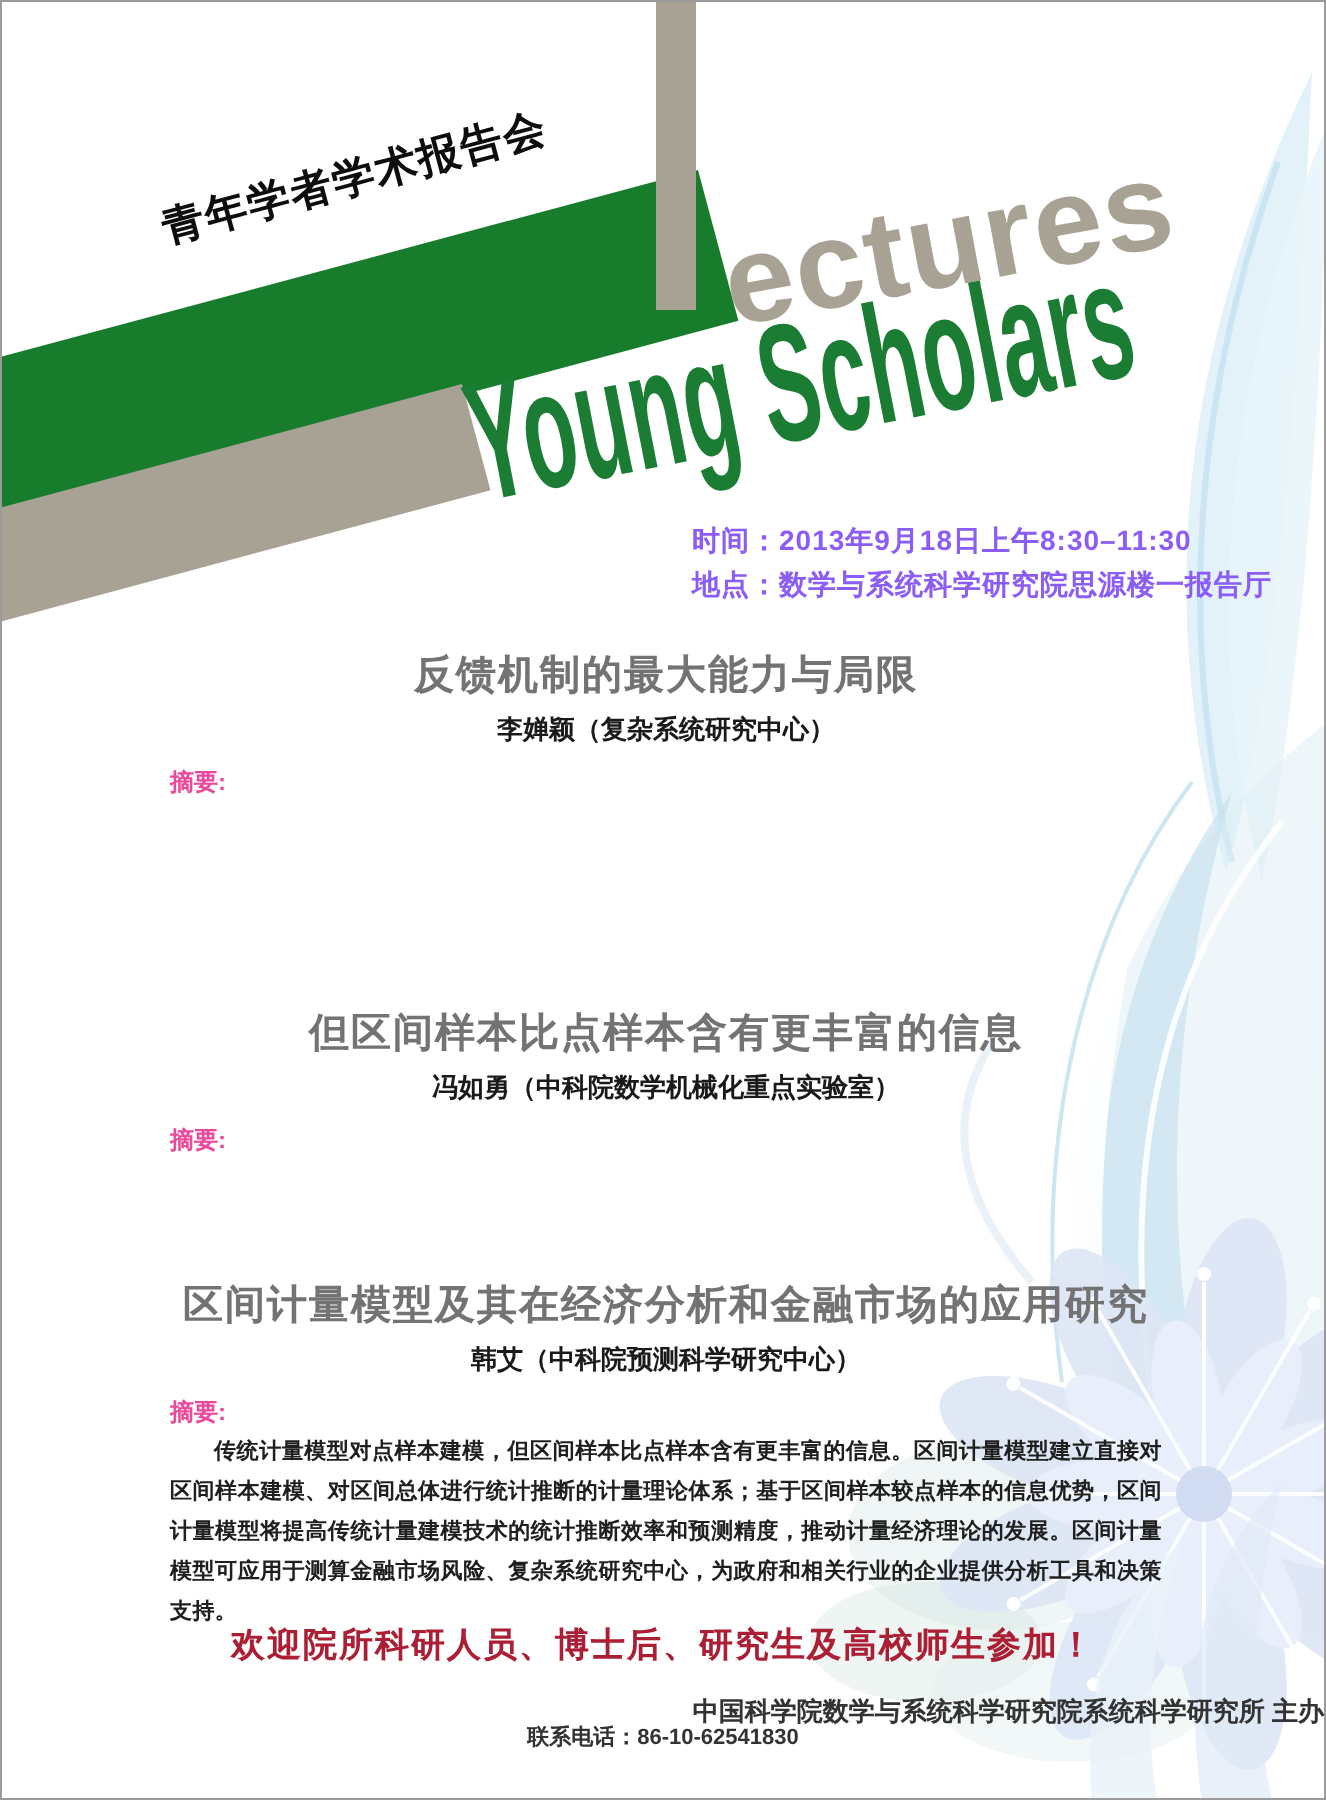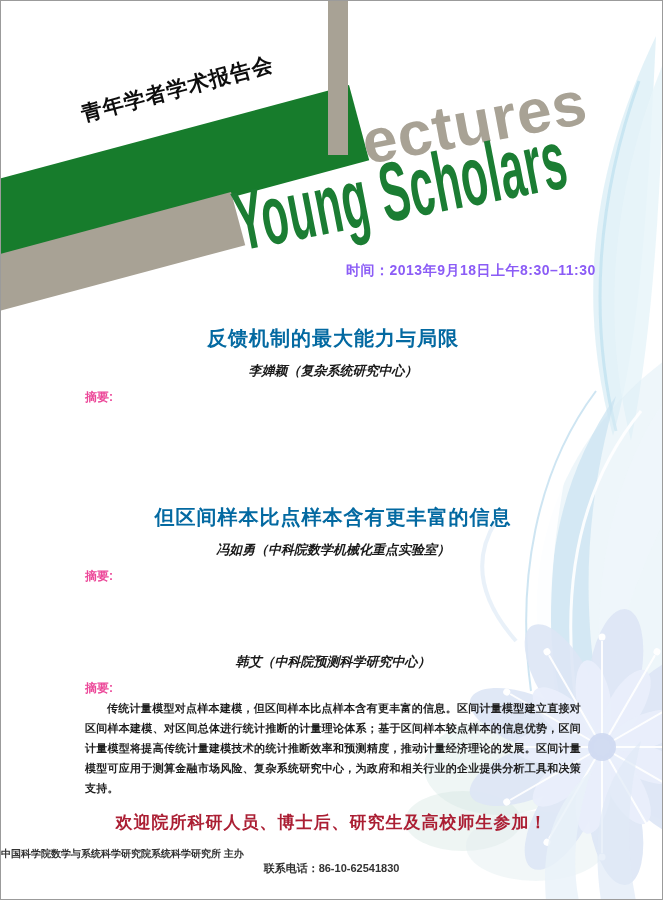--- a/index.html
+++ b/index.html
@@ -31,36 +31,36 @@
 
   
   .info { position:absolute; left:345px; top:258px; z-index:2; color:#8b5cf6;
     font-weight:bold; font-size:14px; line-height:22px; letter-spacing:0.5px;
     white-space:nowrap; }
 
   
   .section { position:absolute; left:84px; width:496px; z-index:2; }
   .sec1 { top:325px; } .sec2 { top:504px; } .sec3 { top:640px; }
   .sec-title { margin:0 0 6px 0; text-align:center; font-weight:bold; font-size:20px;
-    line-height:24px; letter-spacing:1px; color:#0369a1; }
-  .sec-speaker { margin:12px 0 10px 0; text-align:center; font-style:italic;
+    line-height:24px; letter-spacing:1px; color:#737373; }
+  .sec-speaker { margin:0 0 10px 0; text-align:center; 
     font-weight:bold; font-size:13px; line-height:17px; color:#1a1a1a;
     font-family:"Liberation Serif", serif; }
   .sec-label { margin:0 0 2px 0; font-weight:bold; font-size:12px; line-height:16px;
     color:#ec4899; }
   .sec-abstract { margin:0; font-family:"Liberation Serif", serif; font-weight:bold;
     font-size:11px; line-height:20px; letter-spacing:0.2px; color:#1f1f1f;
     text-align:justify; text-indent:2em; }
 
   
   .welcome { position:absolute; left:0; right:0; top:810px; text-align:center;
     font-family:"Liberation Serif", serif; font-weight:bold; font-size:17px;
     letter-spacing:1px; color:#ab1e33; z-index:2; }
-  .host { position:absolute; left:0; right:0; top:846px; text-align:left;
-    font-weight:bold; font-size:10px; color:#333333; z-index:2; }
+  .host { position:absolute; left:0; right:0; top:846px; text-align:right;
+    font-weight:bold; font-size:13px; color:#333333; z-index:2; }
   .phone { position:absolute; left:0; right:0; top:860px; text-align:center;
     font-weight:bold; font-size:11px; color:#333333; z-index:2; }
 </style>
 </head>
 <body>
 
 <div class="page">
 
   <svg class="decor" width="663" height="900" viewBox="0 0 663 900">
     <defs>
@@ -132,35 +132,37 @@
 
   <div class="band-green"></div>
   <div class="band-gray"></div>
   <div class="l-bar"></div>
   <span class="cn-title">青年学者学术报告会</span>
   <span class="lectures">ectures</span>
   <span class="young"><span class="young-inner">Young Scholars</span></span>
 
   <div class="info">
     <div>时间：2013年9月18日上午8:30–11:30</div>
+    <div>地点：数学与系统科学研究院思源楼一报告厅</div>
   </div>
 
   <div class="section sec1">
     <h2 class="sec-title">反馈机制的最大能力与局限</h2>
     <p class="sec-speaker">李婵颖（复杂系统研究中心）</p>
     <p class="sec-label">摘要:</p>
   </div>
 
   <div class="section sec2">
     <h2 class="sec-title">但区间样本比点样本含有更丰富的信息</h2>
     <p class="sec-speaker">冯如勇（中科院数学机械化重点实验室）</p>
     <p class="sec-label">摘要:</p>
   </div>
 
   <div class="section sec3">
+    <h2 class="sec-title">区间计量模型及其在经济分析和金融市场的应用研究</h2>
     <p class="sec-speaker">韩艾（中科院预测科学研究中心）</p>
     <p class="sec-label">摘要:</p>
     <p class="sec-abstract">传统计量模型对点样本建模，但区间样本比点样本含有更丰富的信息。区间计量模型建立直接对区间样本建模、对区间总体进行统计推断的计量理论体系；基于区间样本较点样本的信息优势，区间计量模型将提高传统计量建模技术的统计推断效率和预测精度，推动计量经济理论的发展。区间计量模型可应用于测算金融市场风险、复杂系统研究中心，为政府和相关行业的企业提供分析工具和决策支持。</p>
   </div>
 
   <div class="welcome">欢迎院所科研人员、博士后、研究生及高校师生参加！</div>
   <div class="host">中国科学院数学与系统科学研究院系统科学研究所 主办</div>
   <div class="phone">联系电话：86-10-62541830</div>
 
 </div>

